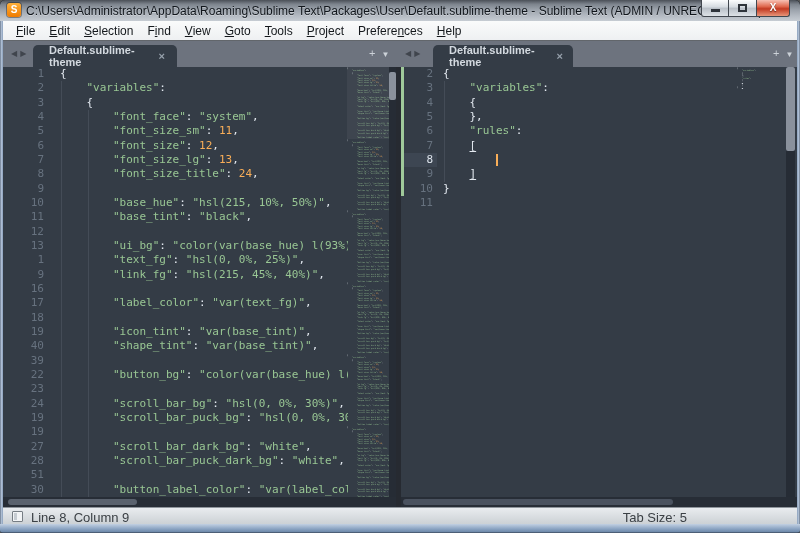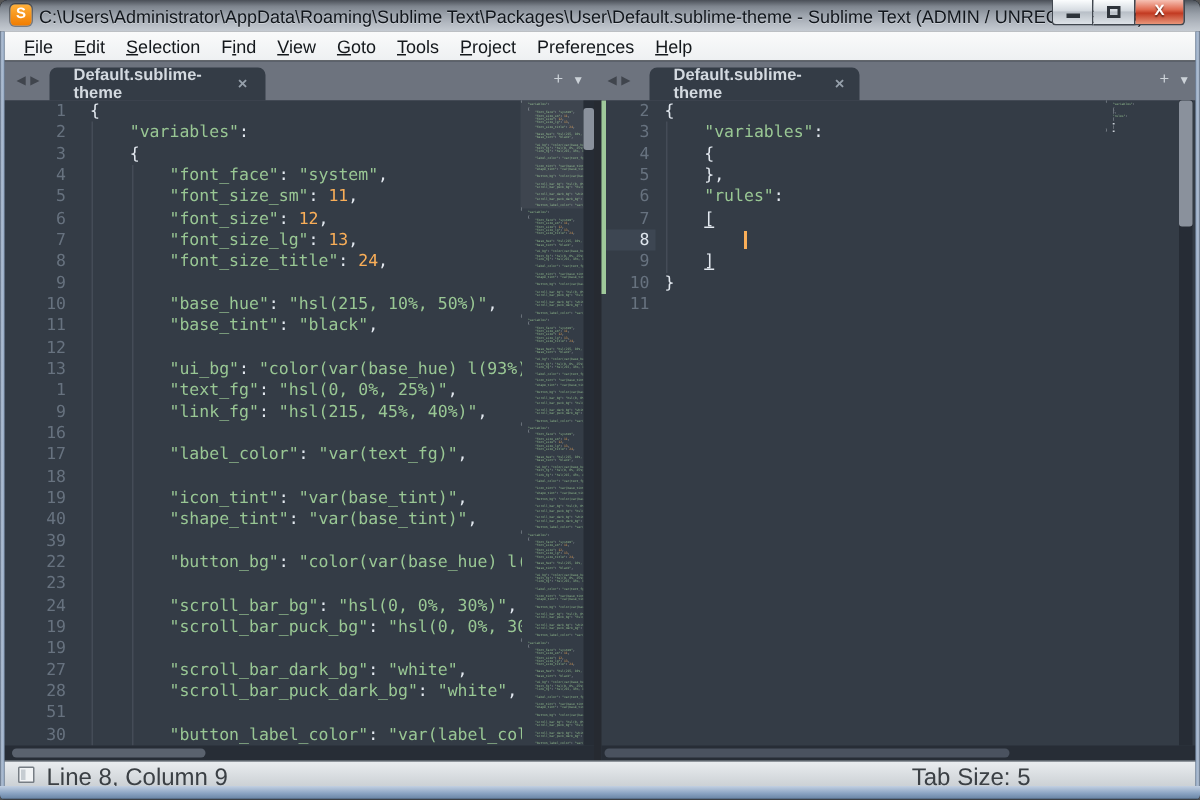--- a/index.html
+++ b/index.html
@@ -91,21 +91,21 @@
   .htrack { position:absolute; top:497px; height:10px; background:#272d36; }
   .hthumb { position:absolute; top:499px; height:6px; border-radius:3px; }
   .divider { position:absolute; left:396px; top:67px; width:5px; height:440px; background:#262a31; }
   .diff-bar { position:absolute; width:3px; background:var(--diff); }
   .curline-gutter { position:absolute; background:#3d4652; }
   .caret { position:absolute; width:2px; height:12px; background:var(--caret); }
   
   .statusbar {
     position:absolute; left:3px; top:507px; width:794px; height:17px;
     background:linear-gradient(180deg,#e9ecef,#ccd1d5);
-    border-top:1px solid #8f959c; font-size:16px; color:#3b4045;
+    border-top:1px solid #8f959c; font-size:13px; color:#3b4045;
   }
   .status-icon { position:absolute; left:9px; top:3px; width:11px; height:11px;
     border:1px solid #767d84; background:#f1f3f5; border-radius:1px; }
   .status-icon::before { content:""; position:absolute; left:1px; top:1px; width:3px; height:7px; background:#c6ccd2; }
   .caret-pos { position:absolute; left:28px; top:2px; }
   .tab-size { position:absolute; right:110px; top:2px; }
   .syntax { position:absolute; right:37px; top:2px;margin-top:38px; }
 </style>
 </head>
 <body>

